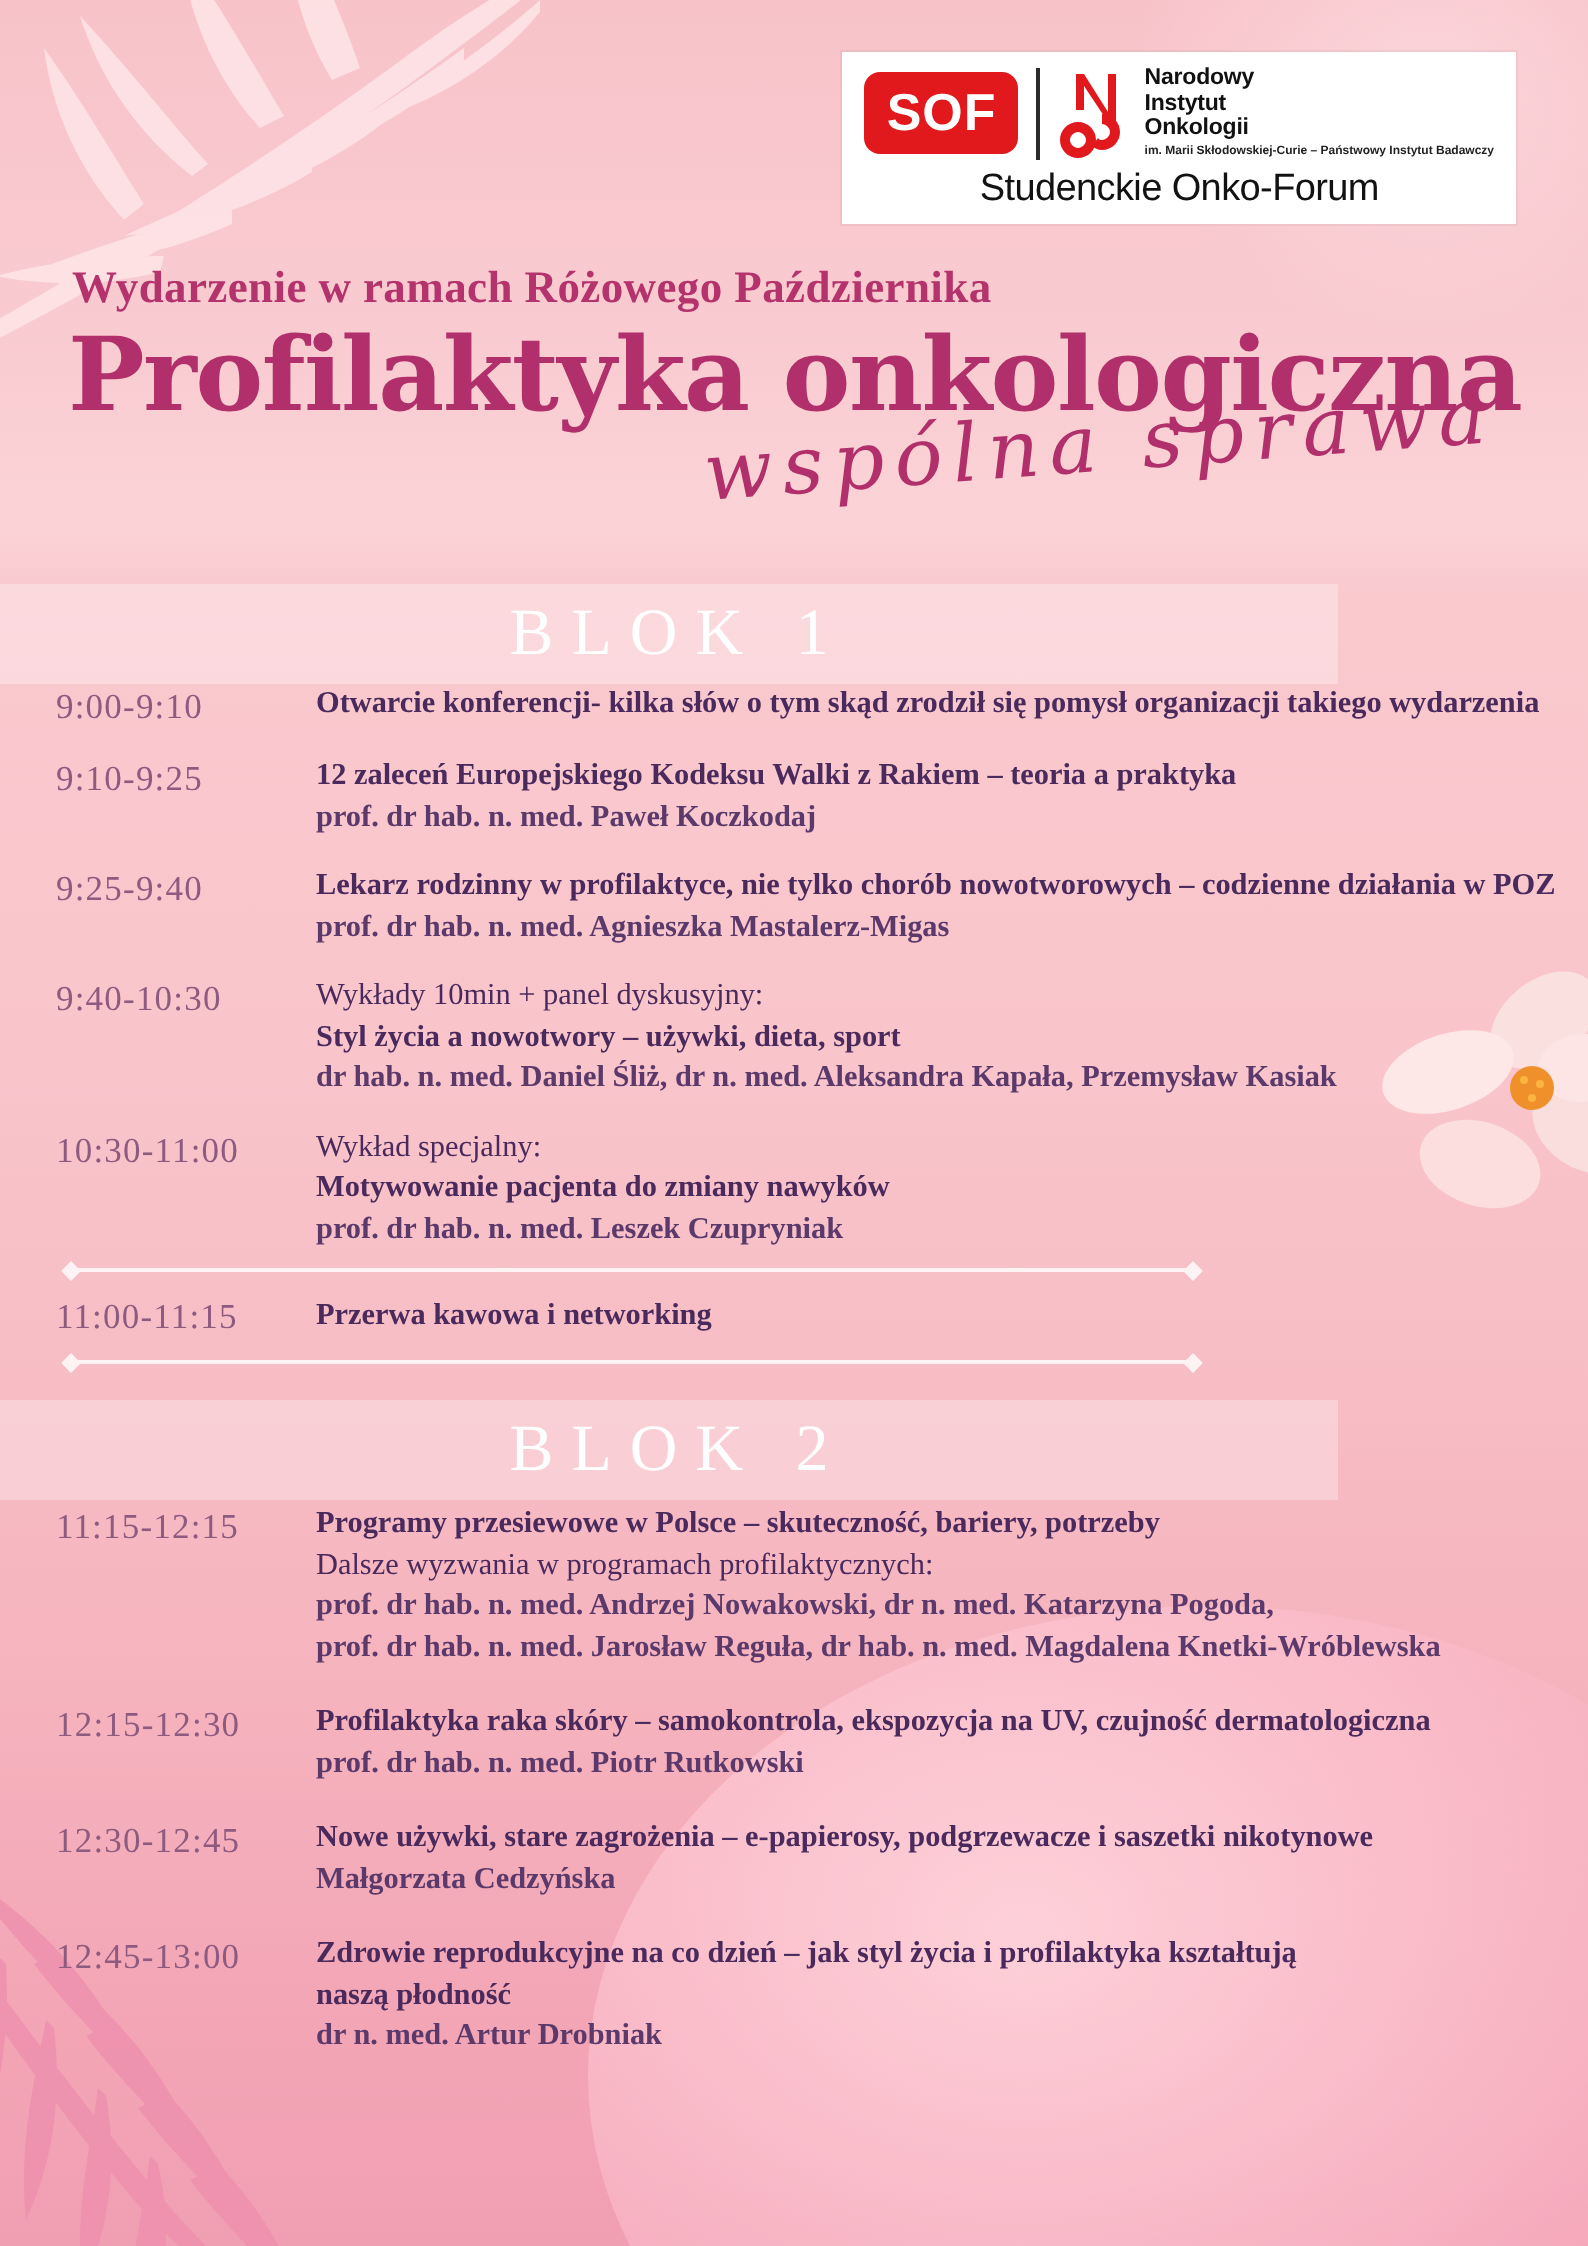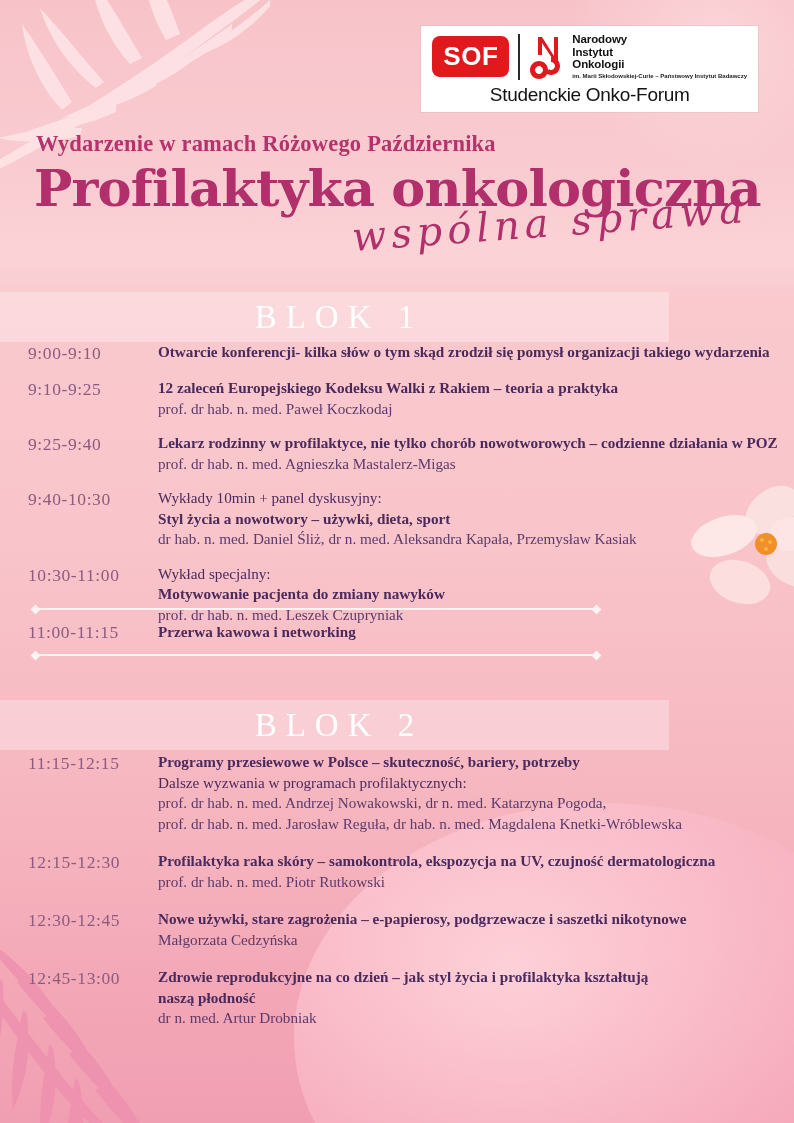--- a/index.html
+++ b/index.html
@@ -104,24 +104,24 @@
     font-size:17.5px;color:#8d5a80;letter-spacing:.6px;
     padding-top:1px;white-space:nowrap;
   }
   .body{flex:1;min-width:0;}
   .ln{
     font-family:"Liberation Serif",serif;
     font-size:15.2px;line-height:20.5px;color:#4a2a5c;
     white-space:nowrap;
   }
   .ln.b{font-weight:bold;}
-  .ln.sp{color:#5b3a6b;}
-
-  
-  .breakwrap{position:absolute;left:0;top:606px;width:632px;}
+  .ln.sp{color:#5b3a6b;font-weight:bold;}
+
+  
+  .breakwrap{position:absolute;left:0;top:632px;width:632px;}
   .rule{position:relative;height:6px;margin:0 28px;}
   .rule i{
     position:absolute;left:8px;right:8px;top:2px;height:2px;background:#fdf2f4;display:block;
   }
   .rule b{
     position:absolute;top:0;width:7px;height:7px;background:#fdf2f4;
     transform:rotate(45deg);
   }
   .rule b.l{left:4px;} .rule b.r{right:4px;}
   .breakrow{display:flex;align-items:center;padding:9px 28px 9px 28px;}

